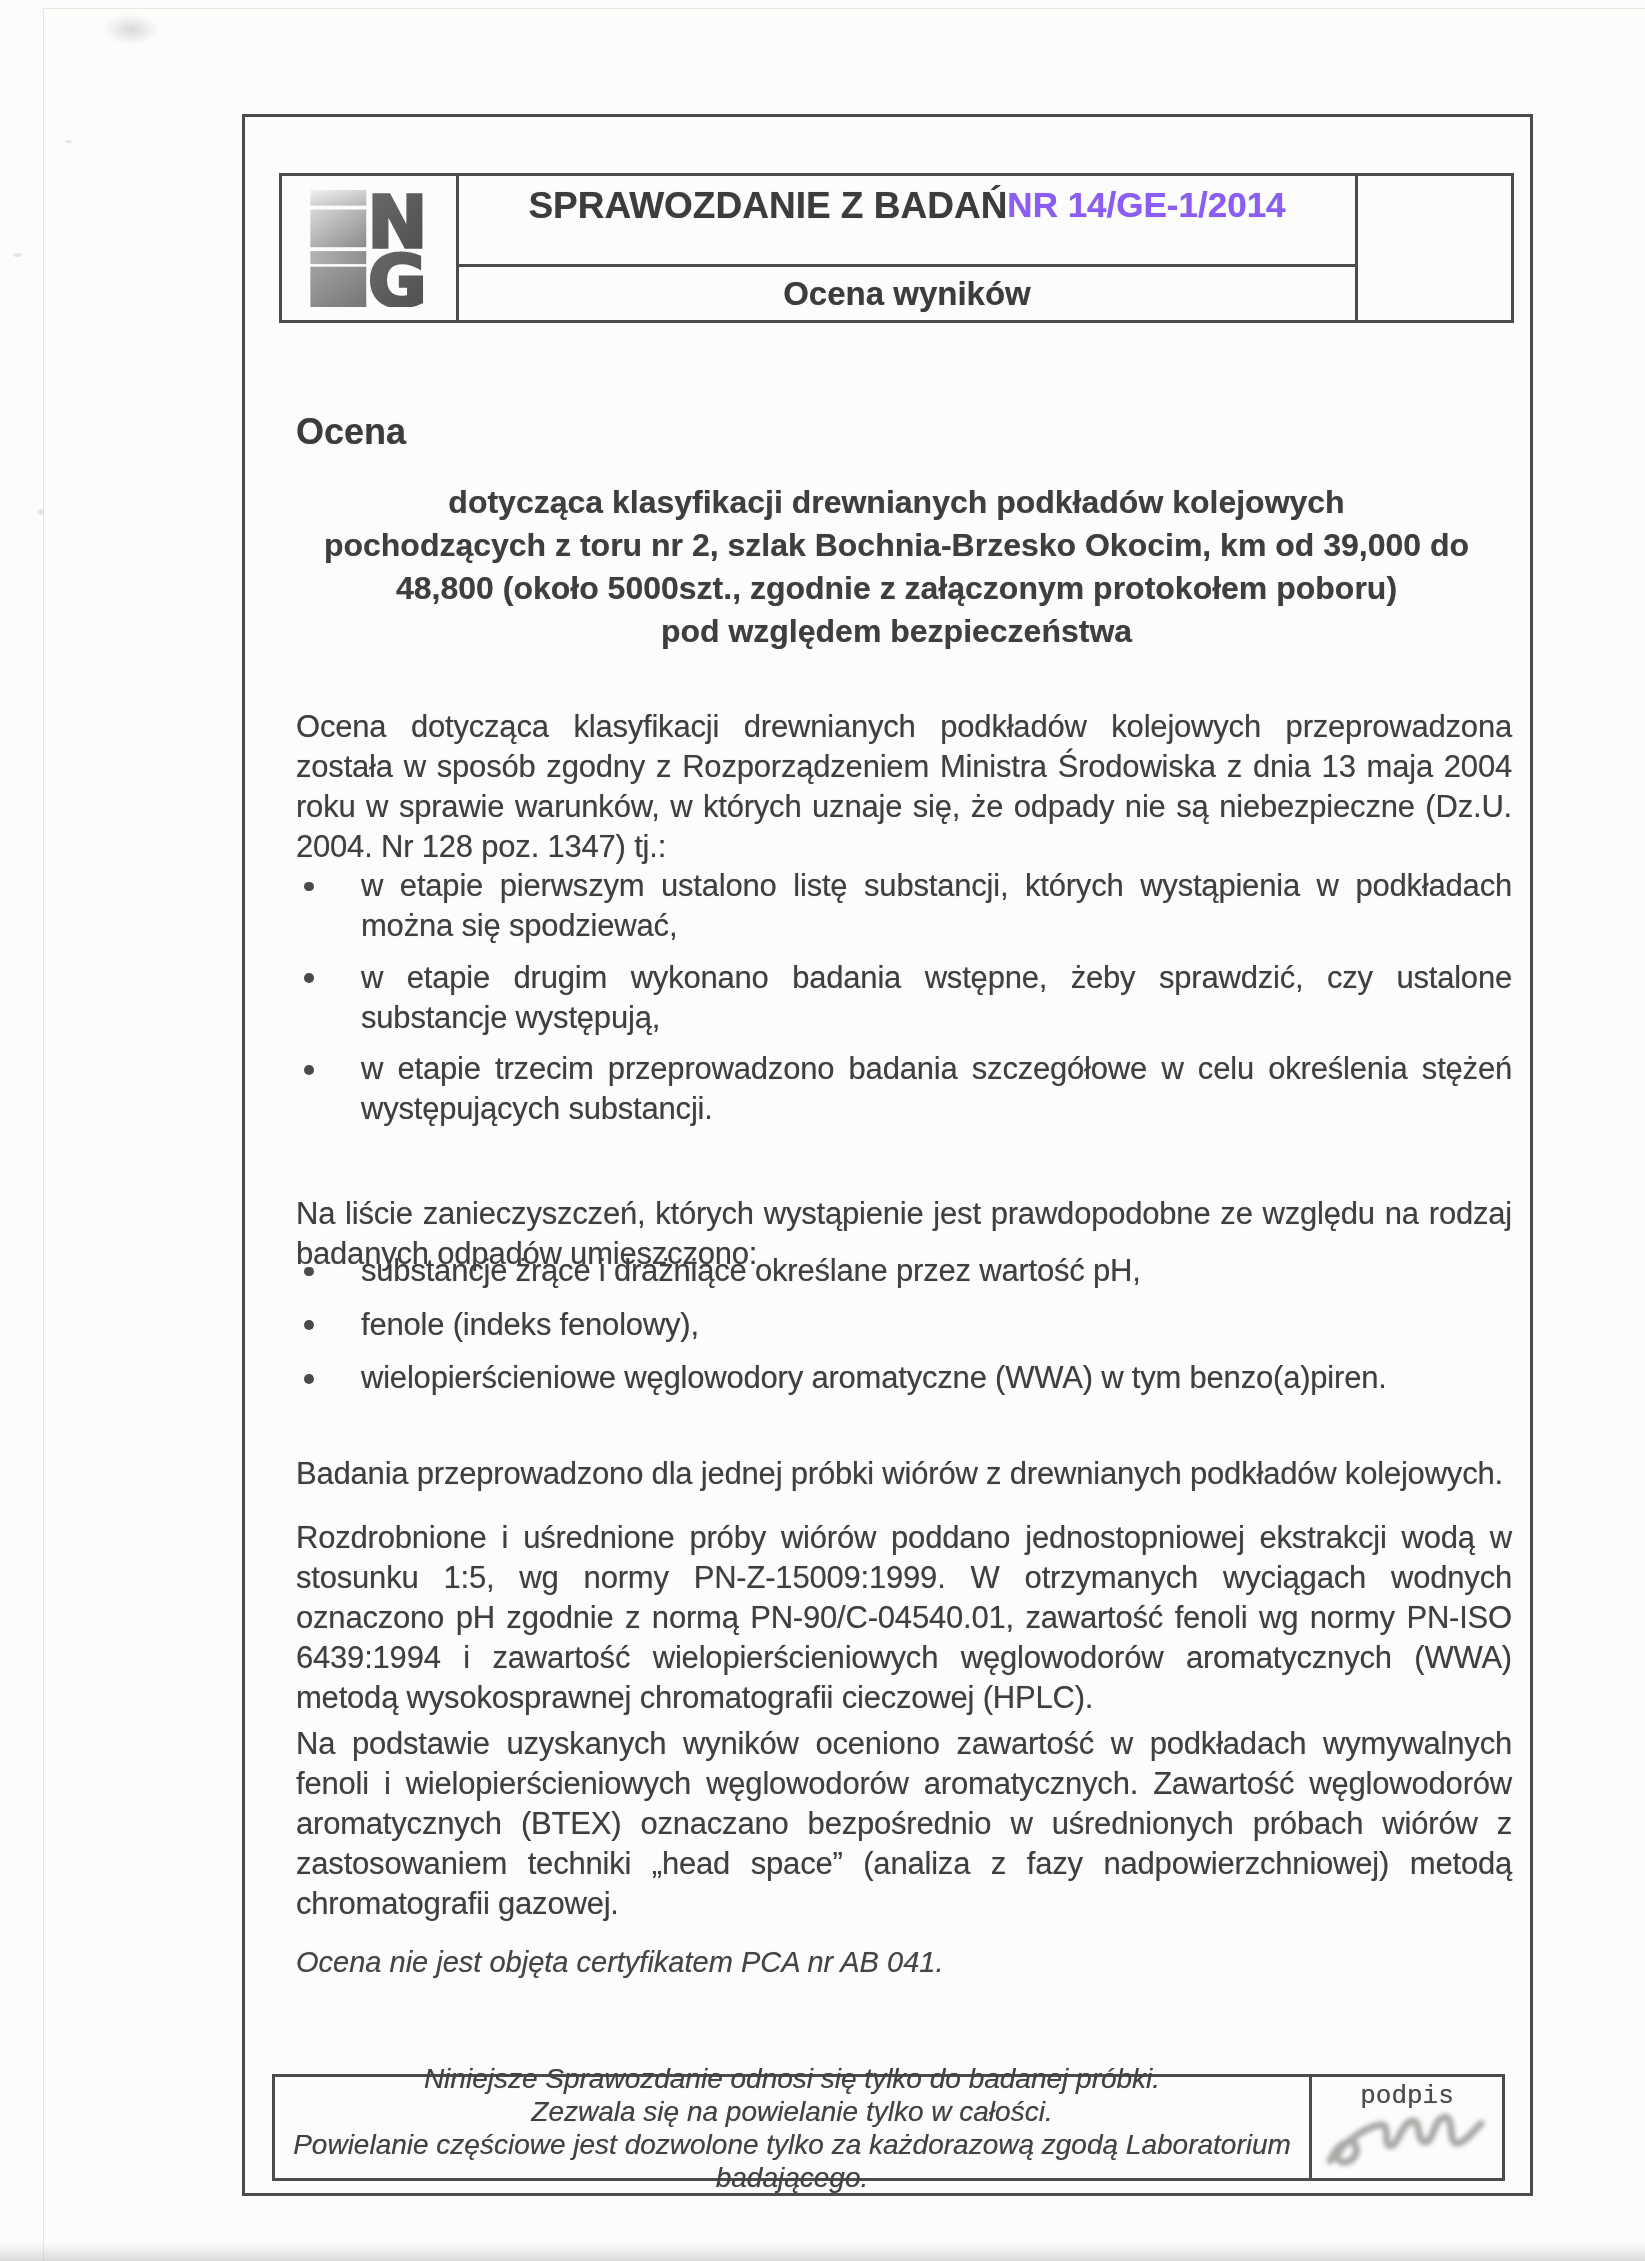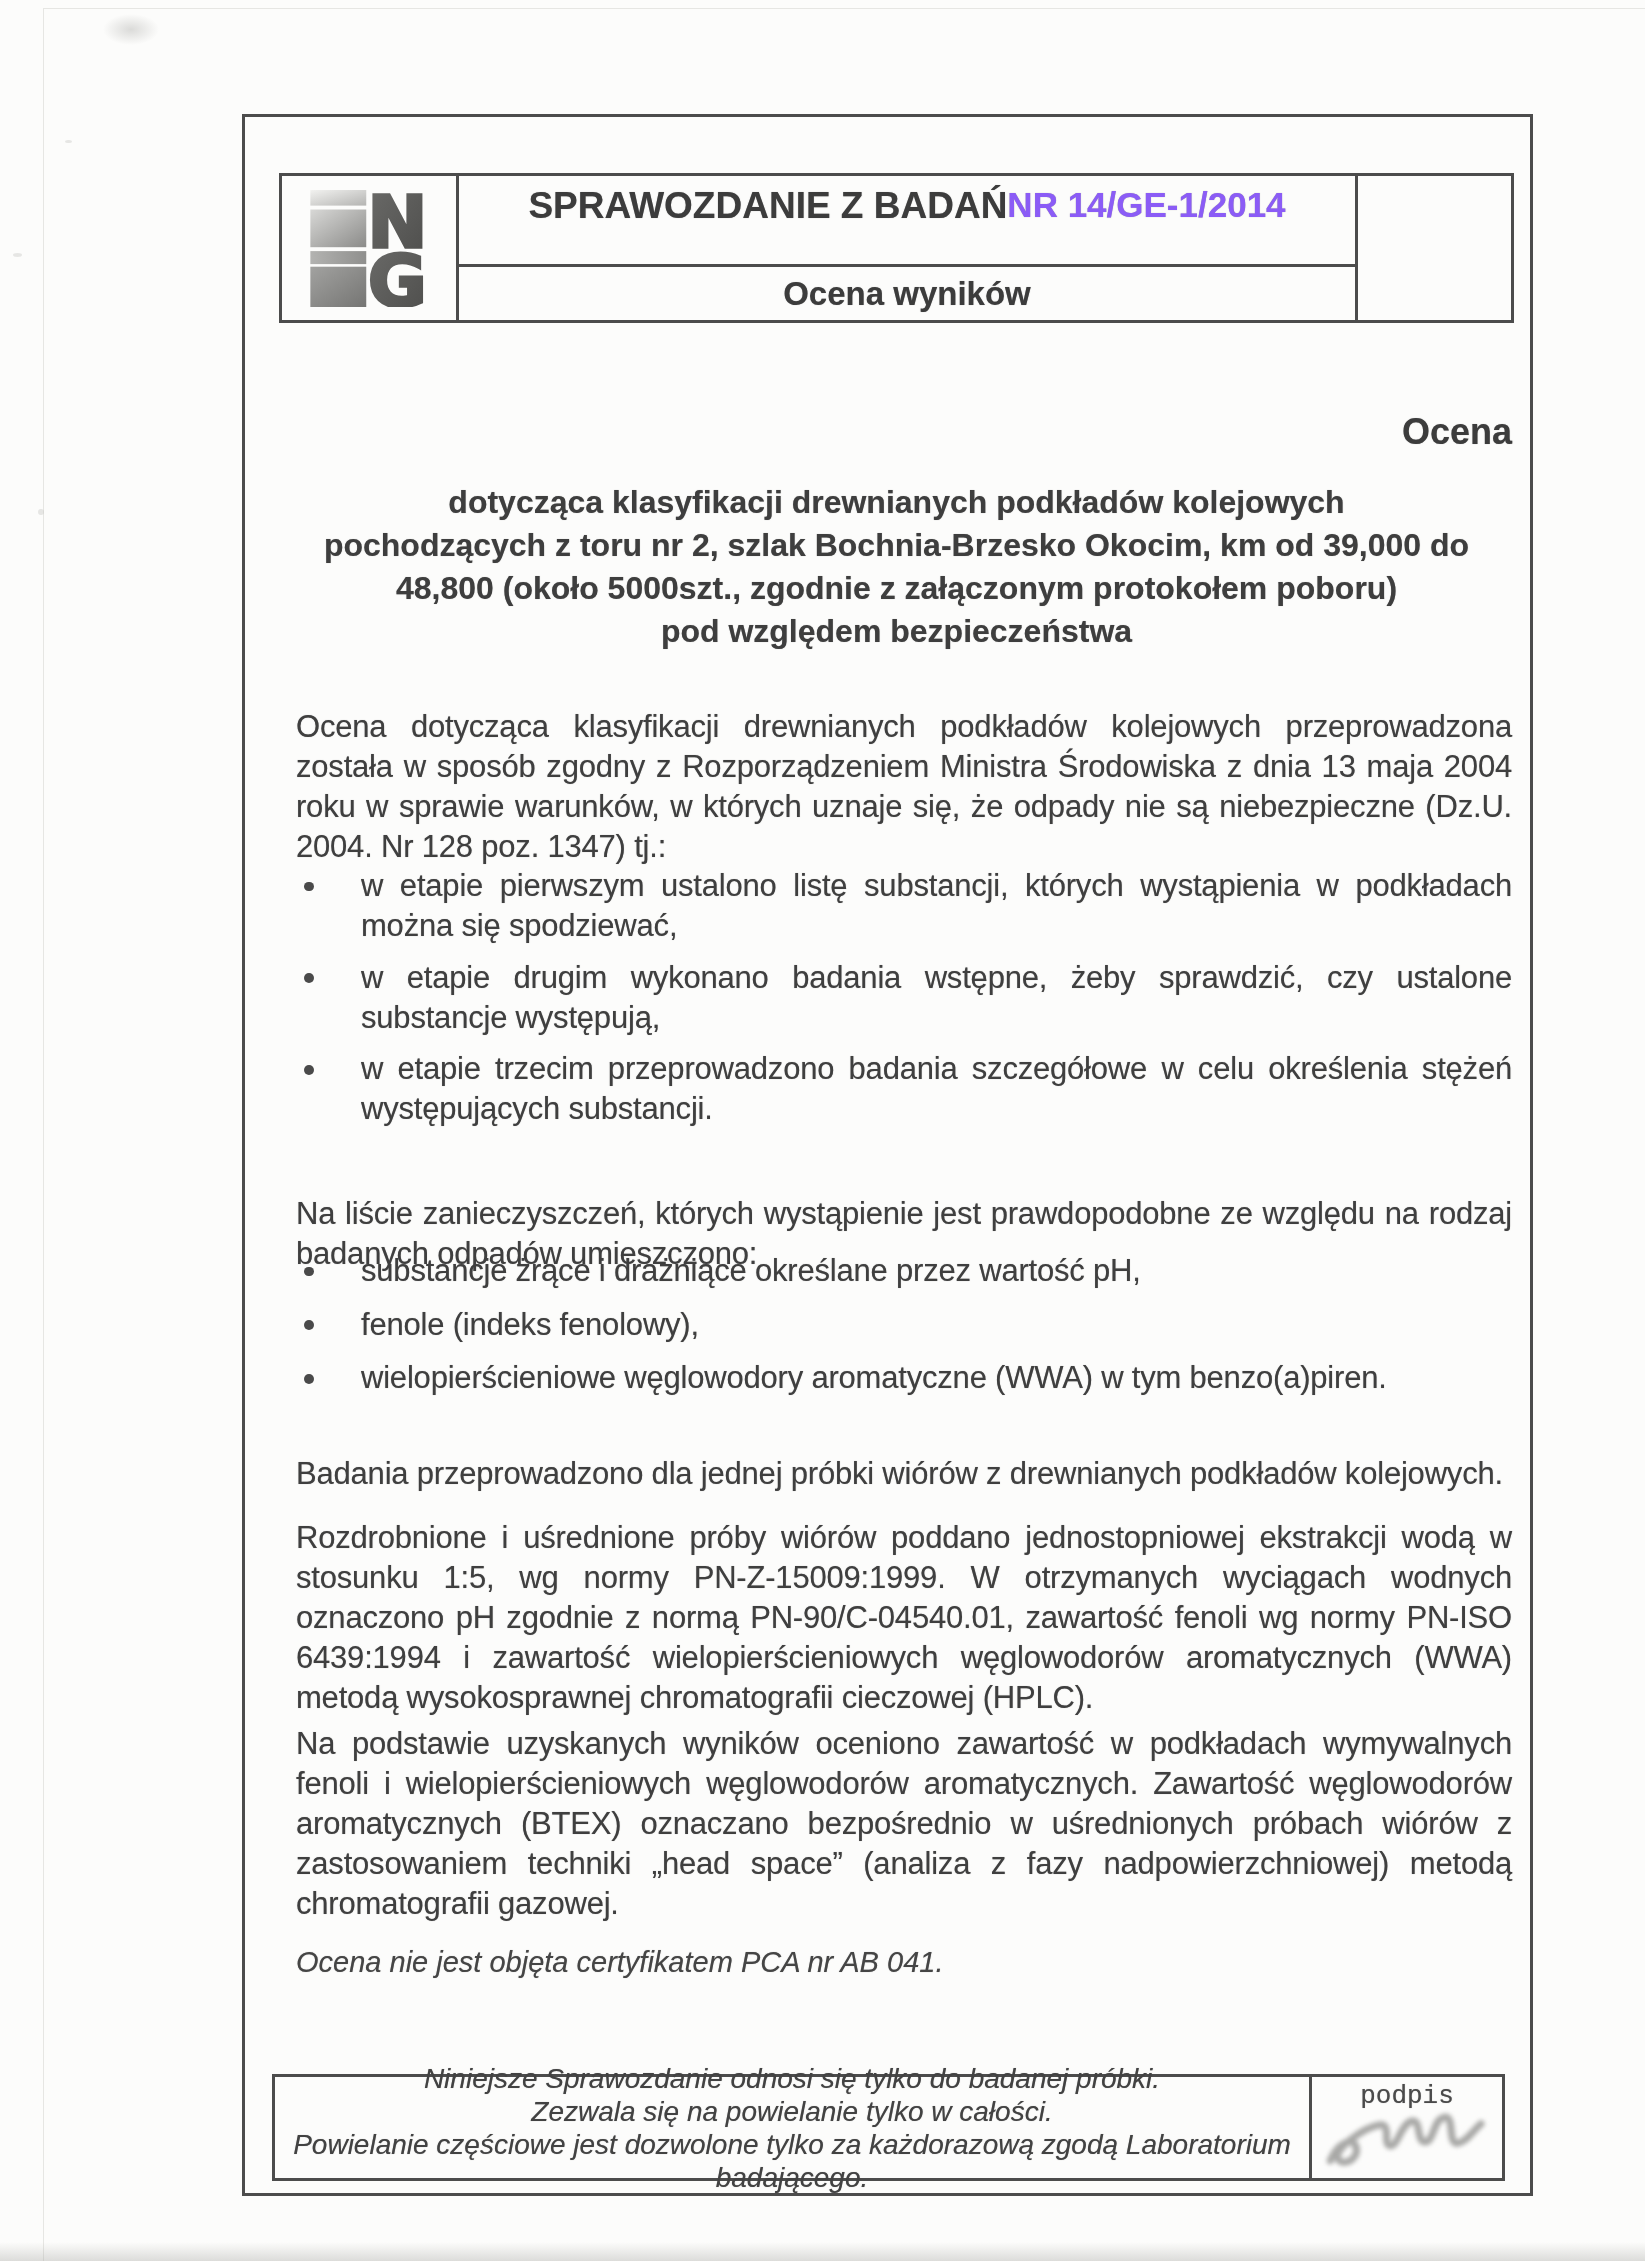--- a/index.html
+++ b/index.html
@@ -57,21 +57,21 @@
     display:flex; align-items:center; justify-content:center;
     font-size:33px; font-weight:bold; color:#3c3c3c;
   }
   .sign-cell-empty { flex:0 0 153px; }
 
   
   .txt { text-shadow: 0 0 0.8px rgba(70,70,70,.55); }
 
   .doc-title {
     position:absolute; left:51px; width:1216px; top:294px;
-    text-align:right; font-size:36px; font-weight:bold; color:#3c3c3c;
+    text-align:left; font-size:36px; font-weight:bold; color:#3c3c3c;
   }
   .doc-subject {
     position:absolute; left:19.5px; width:1264px; top:364px;
     text-align:center; font-size:32px; font-weight:bold; line-height:43px; color:#3e3e3e;
   }
   .para {
     position:absolute; left:51px; width:1216px;
     font-size:31px; line-height:40px; text-align:justify; letter-spacing:-0.2px;
   }
   .blist {

